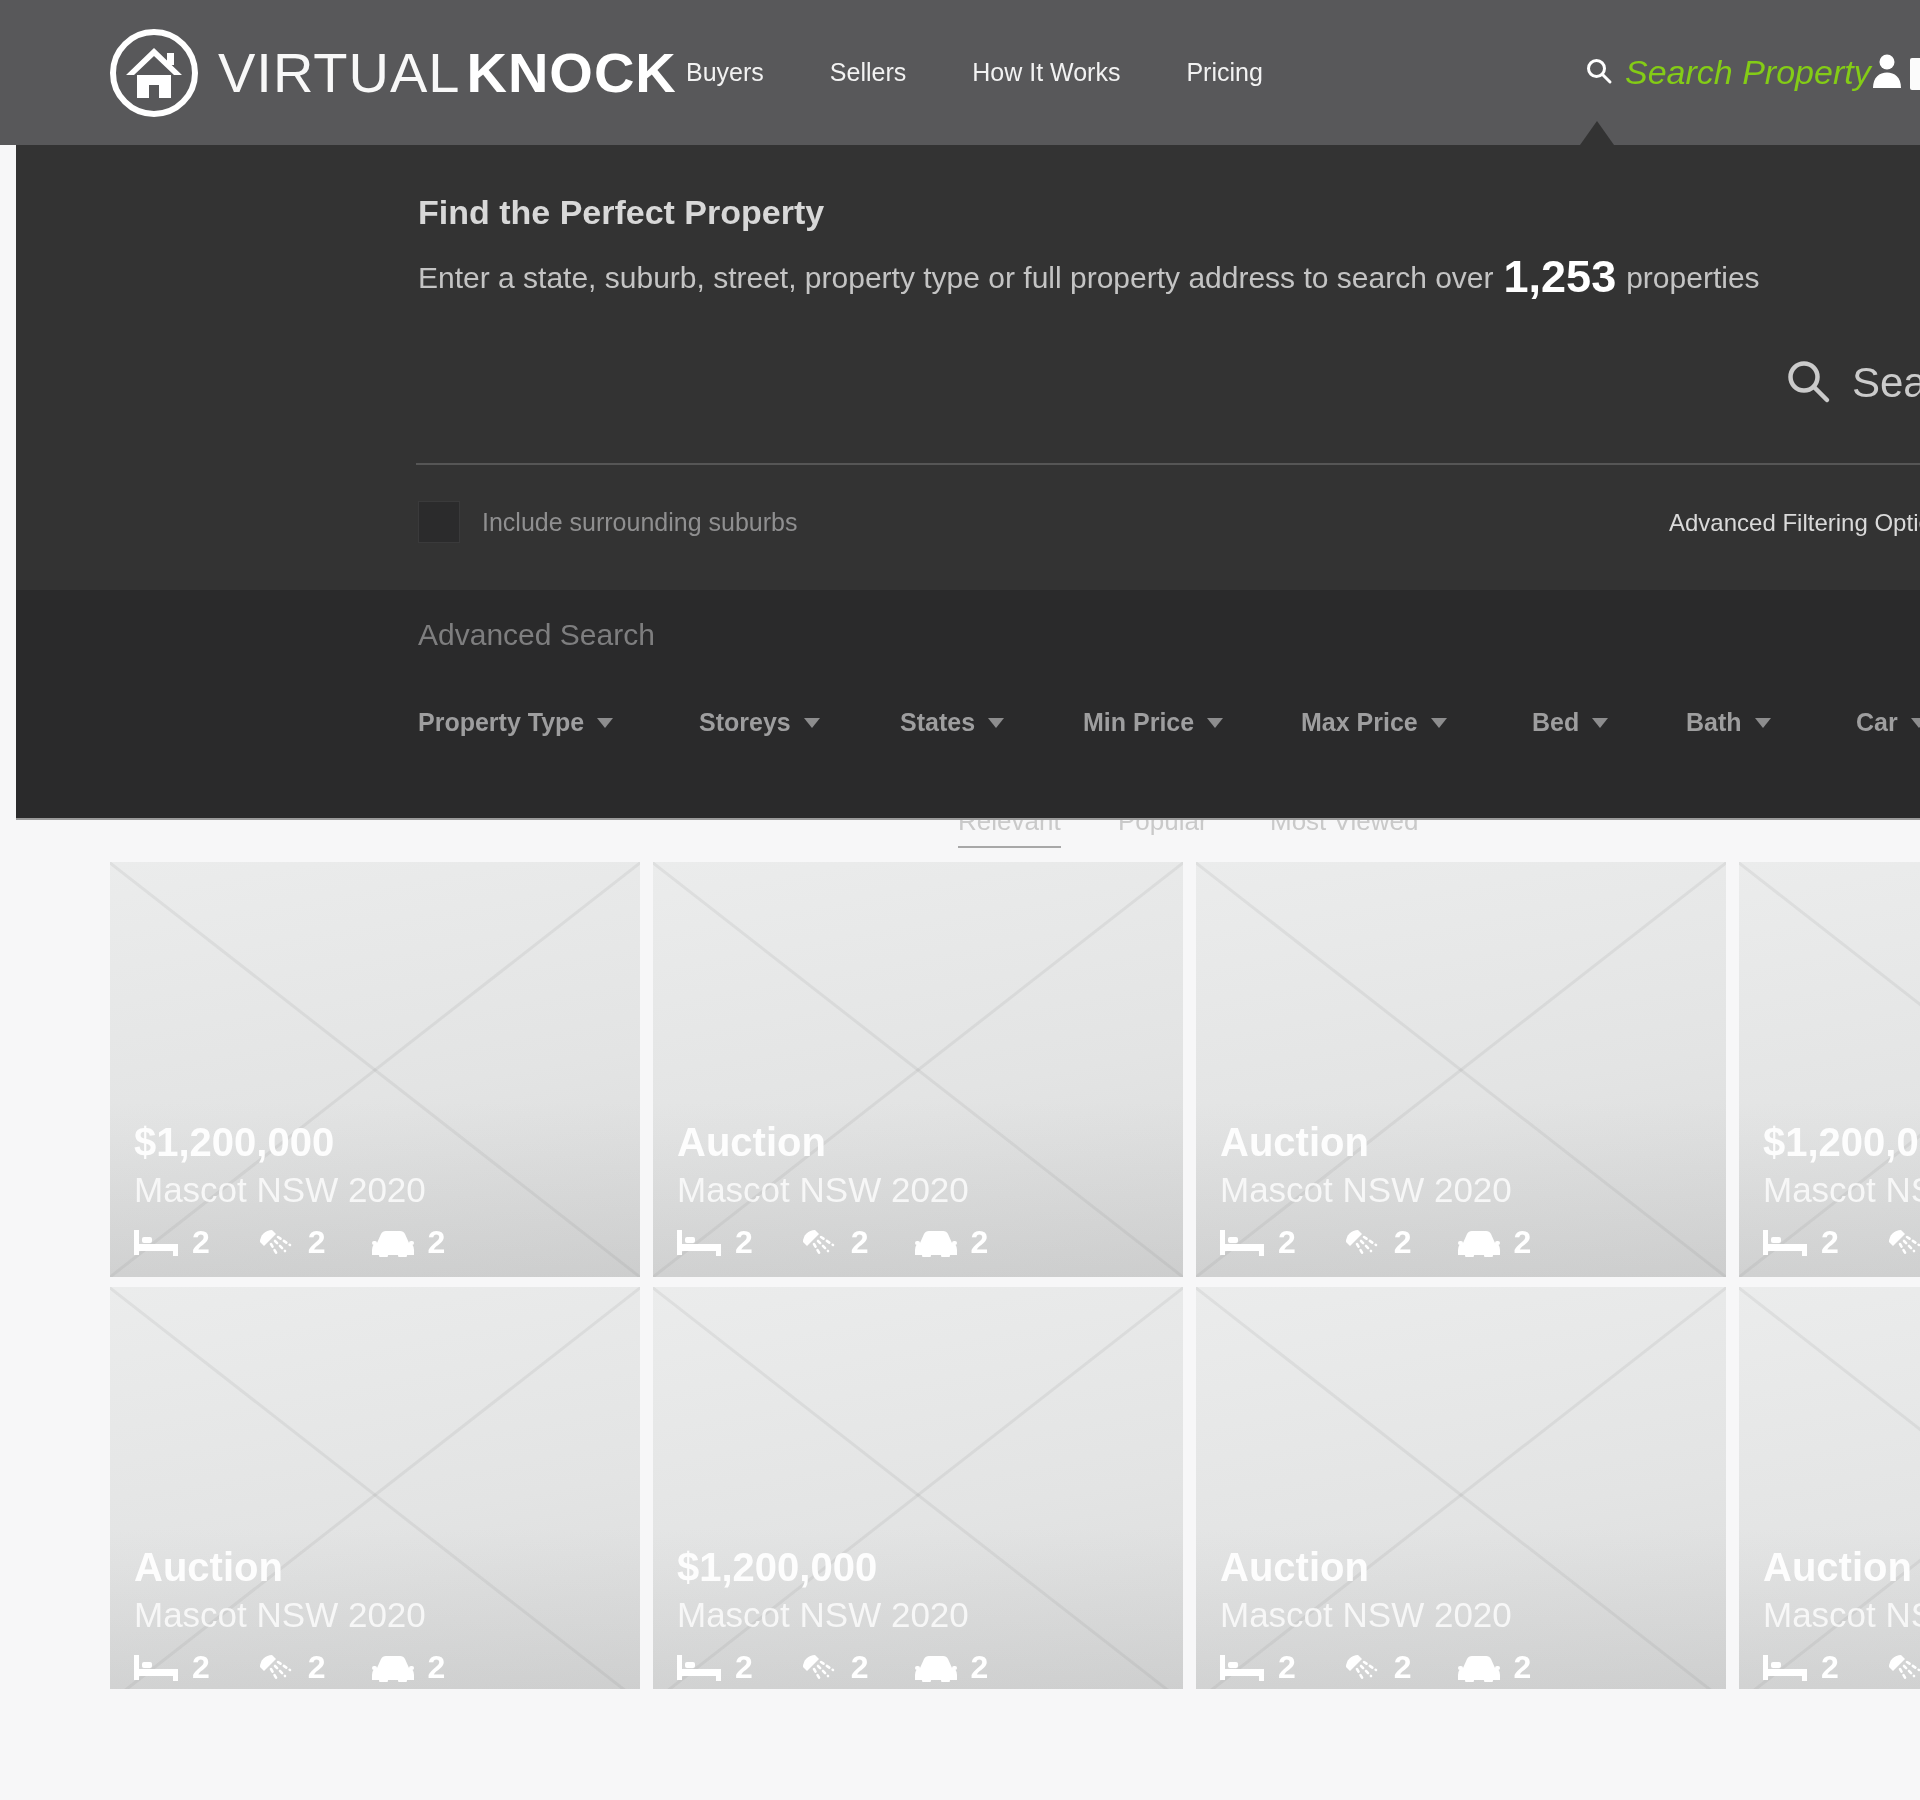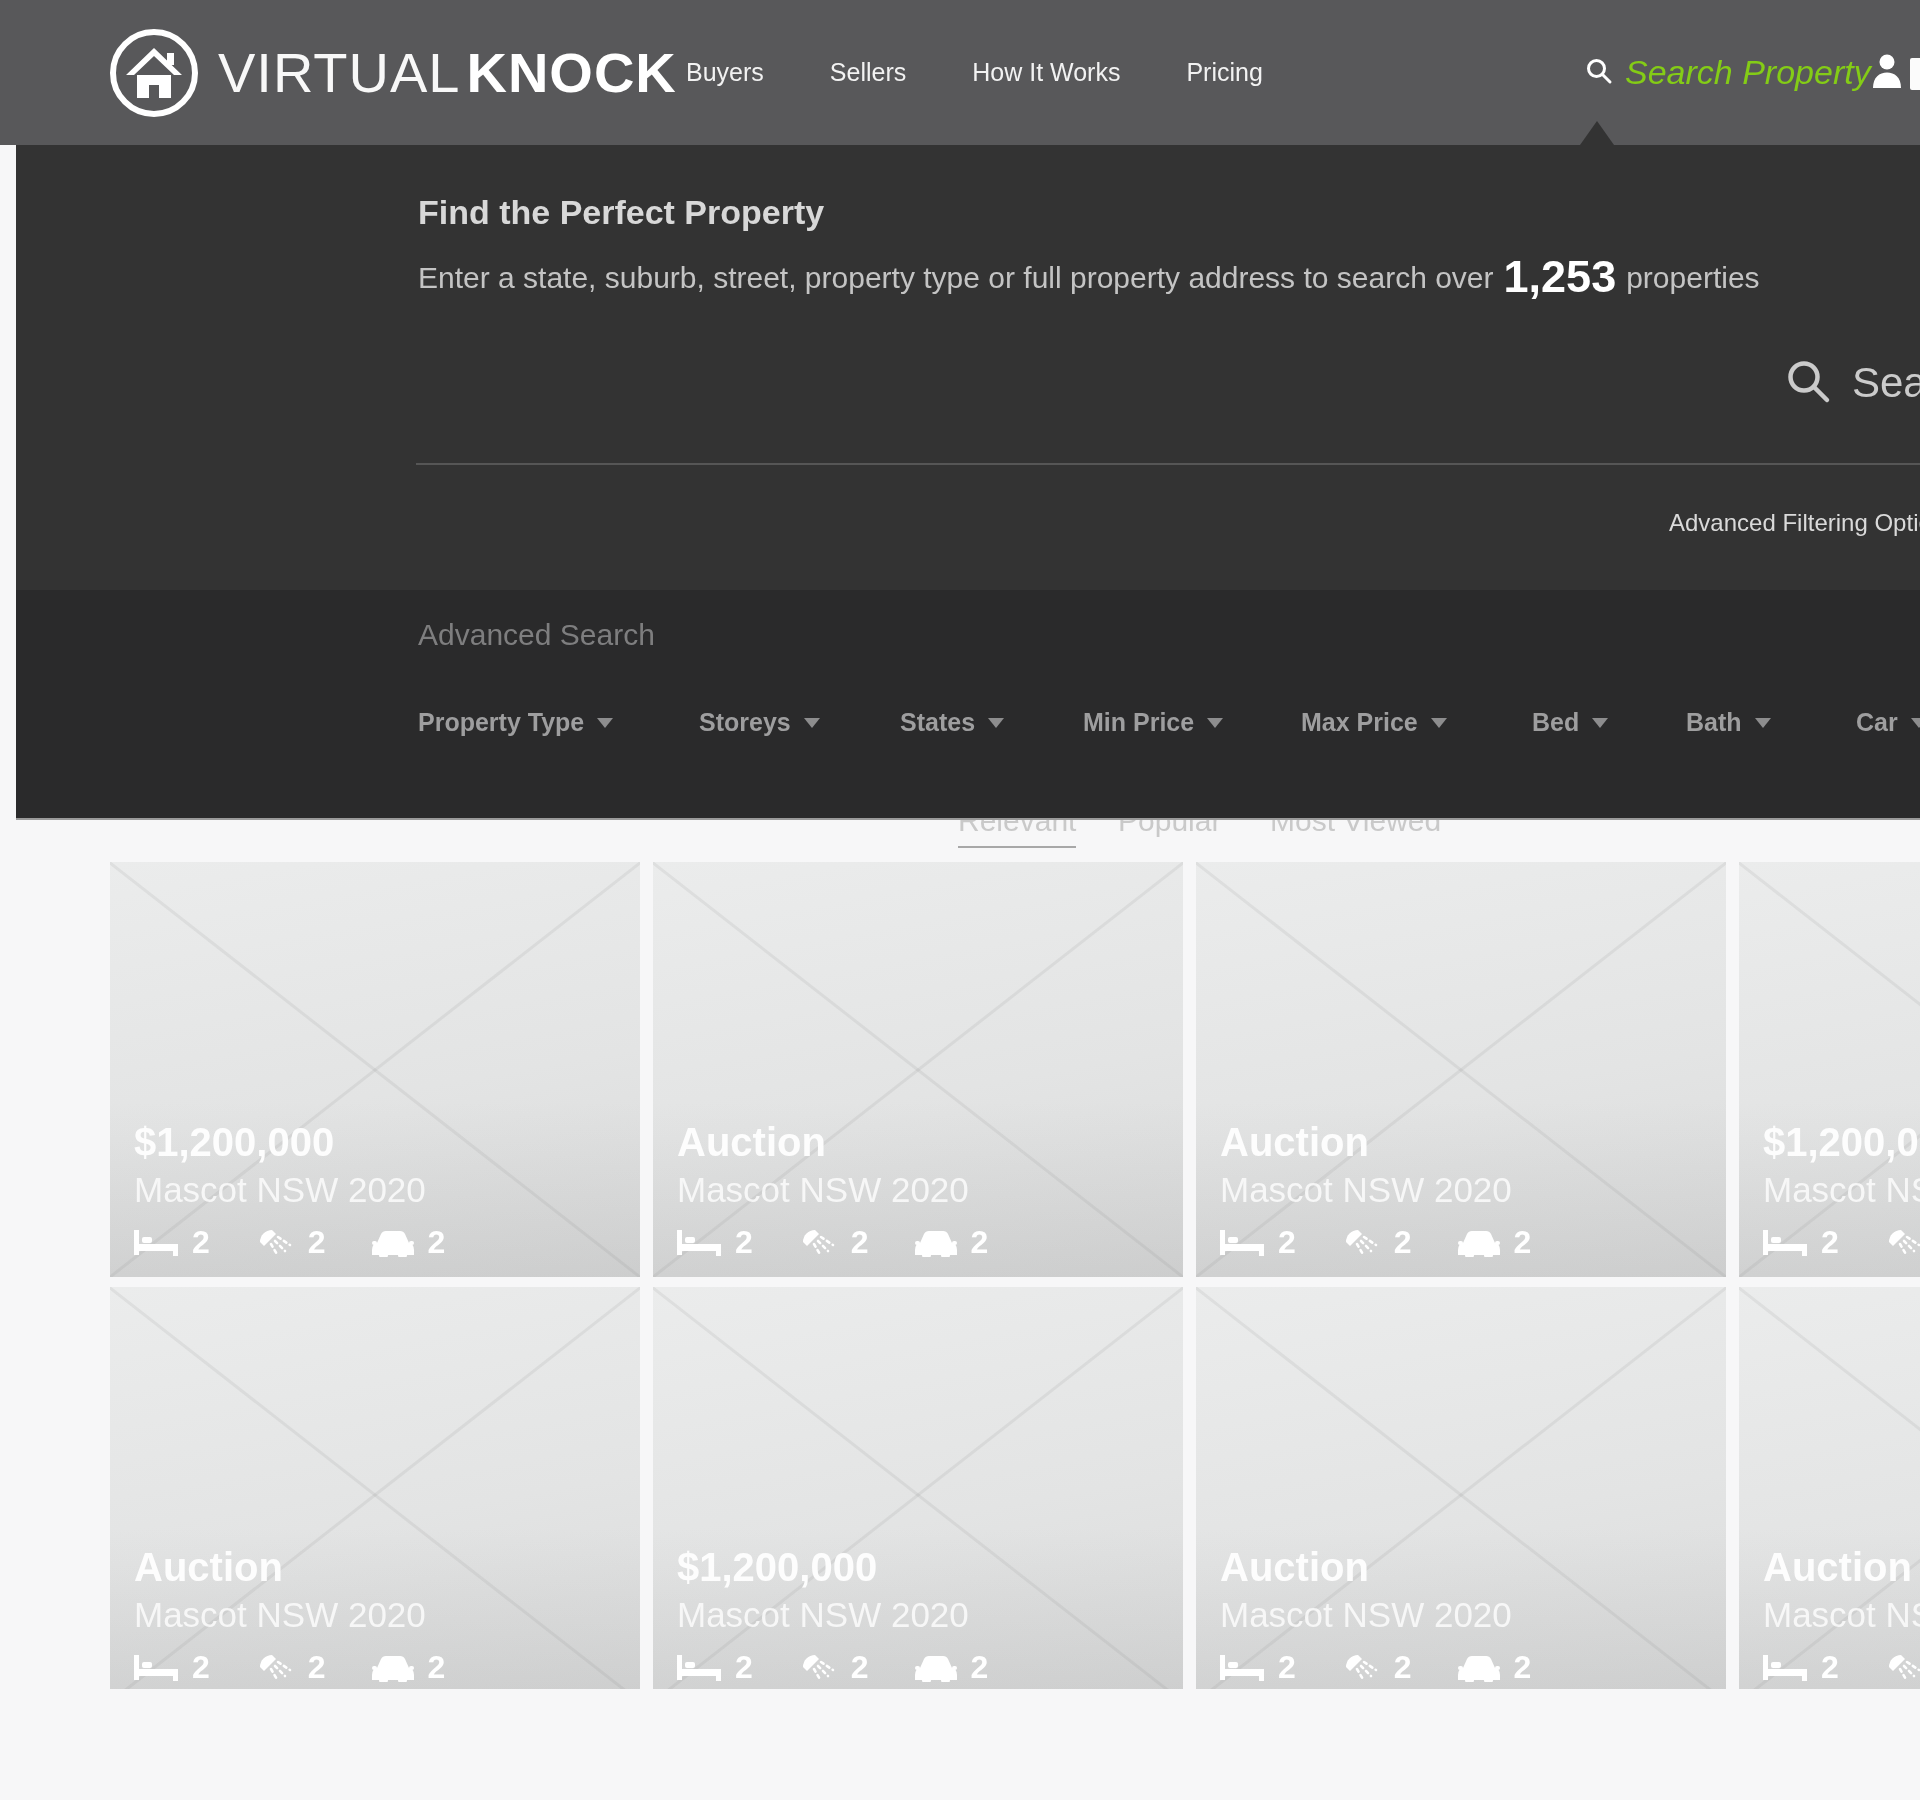--- a/index.html
+++ b/index.html
@@ -40,21 +40,21 @@
   .adv-link{position:absolute;left:1653px;top:364px;font-size:24px;color:#dadada;white-space:nowrap;cursor:pointer;text-decoration:none;}
   .adv-title{position:absolute;left:402px;top:473px;font-size:30px;color:#7e7e7f;white-space:nowrap;}
   .filter{position:absolute;top:563px;display:flex;align-items:center;gap:13px;cursor:pointer;white-space:nowrap;}
   .filter .f-lbl{font-size:25px;font-weight:700;color:#9e9e9f;}
   .caret-dn{width:0;height:0;border-left:8px solid transparent;border-right:8px solid transparent;border-top:10px solid #8d8d8e;}
   .f0{left:402px;} .f1{left:683px;} .f2{left:884px;} .f3{left:1067px;}
   .f4{left:1285px;} .f5{left:1516px;} .f6{left:1670px;} .f7{left:1840px;}
 
   
   .tabs{position:absolute;top:804px;left:0;width:1920px;z-index:1;}
-  .tab{position:absolute;top:0;font-size:30px;color:#c9c9c9;line-height:34px;padding-bottom:8px;cursor:pointer;white-space:nowrap;}
+  .tab{position:absolute;top:0;font-size:26px;color:#c9c9c9;line-height:34px;padding-bottom:8px;cursor:pointer;white-space:nowrap;}
   .tab.active{border-bottom:2px solid #a8a8a8;}
   .t0{left:958px;} .t1{left:1118px;} .t2{left:1270px;}
 
   
   .grid{position:absolute;left:110px;top:862px;display:grid;grid-template-columns:repeat(4,530px);grid-auto-rows:415px;column-gap:13px;row-gap:10px;}
   .card{position:relative;overflow:hidden;cursor:pointer;
         background:linear-gradient(170deg,#ebecec 0%,#e3e4e4 55%,#d9dada 100%);}
   .diag{position:absolute;top:50%;left:50%;width:150%;height:3px;background:rgba(110,110,110,0.10);}
   .d1{transform:translate(-50%,-50%) rotate(38deg);}
   .d2{transform:translate(-50%,-50%) rotate(-38deg);}
@@ -127,20 +127,24 @@
         <svg width="48" height="48" viewBox="0 0 48 48" fill="none" stroke="#cbcbcb" stroke-width="4.5" stroke-linecap="round">
           <circle cx="20" cy="20" r="13.5"></circle>
           <line x1="30.5" y1="30.5" x2="43" y2="43"></line>
         </svg>
       </span>
       <span class="go-lbl">Search</span>
     </div>
 
     <div class="input-line"></div>
 
+    <div class="chk-row">
+      <span class="chk-box"></span>
+      <span class="chk-lbl">Include surrounding suburbs</span>
+    </div>
 
     <a class="adv-link">Advanced Filtering Options</a>
 
     <div class="adv-title">Advanced Search</div>
 
     <div class="filter f0">
         <span class="f-lbl">Property Type</span>
         <span class="caret-dn"></span>
       </div>
     <div class="filter f1">

